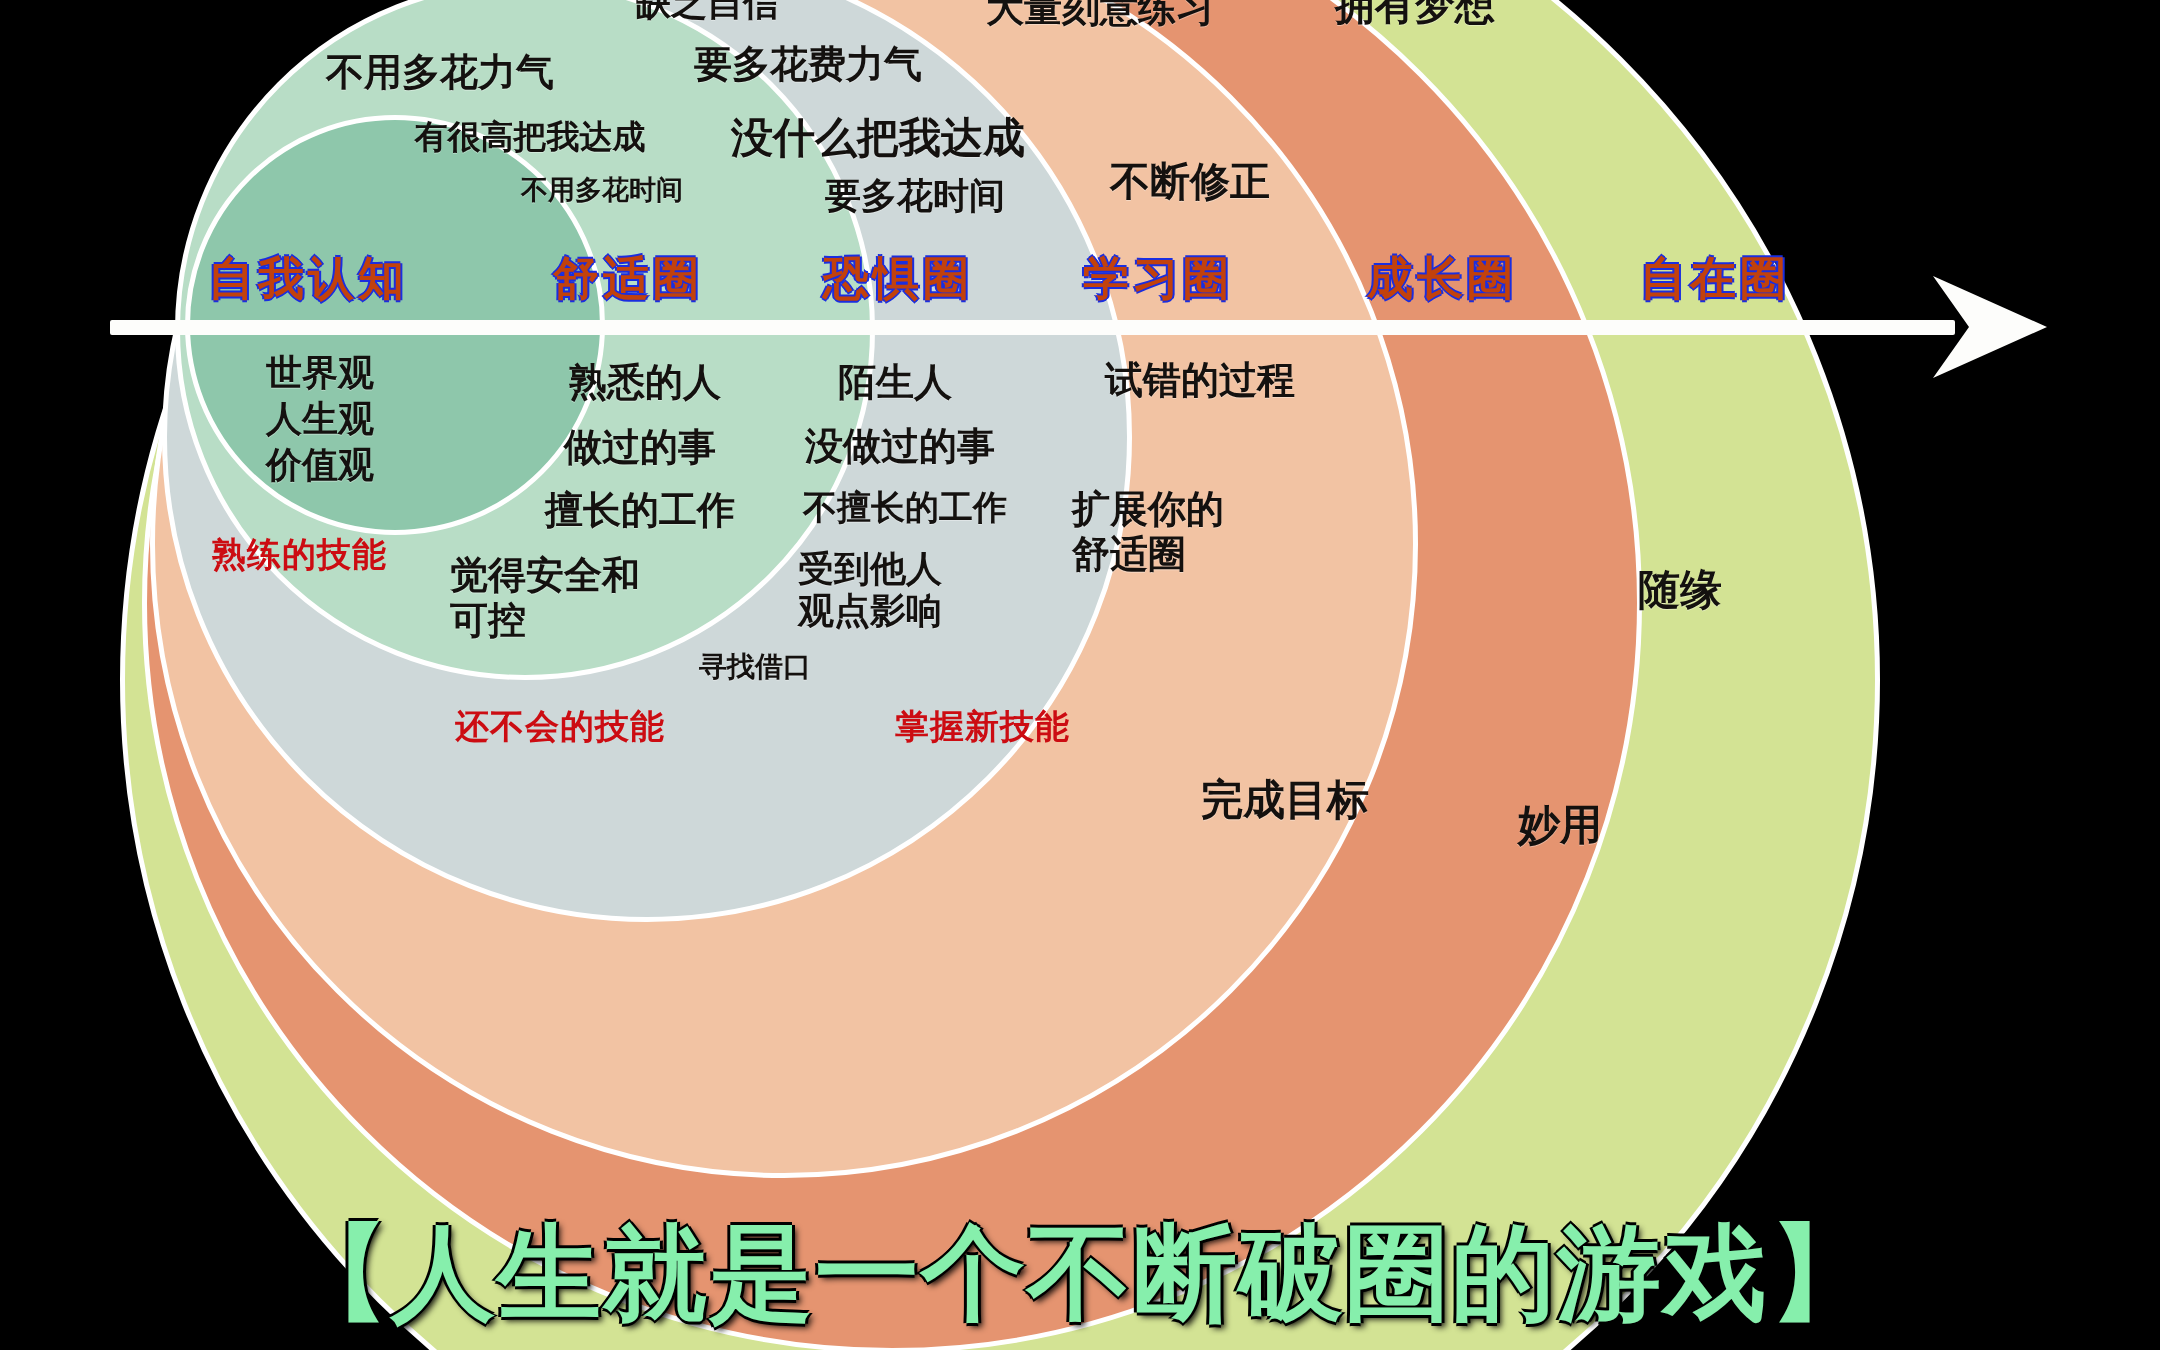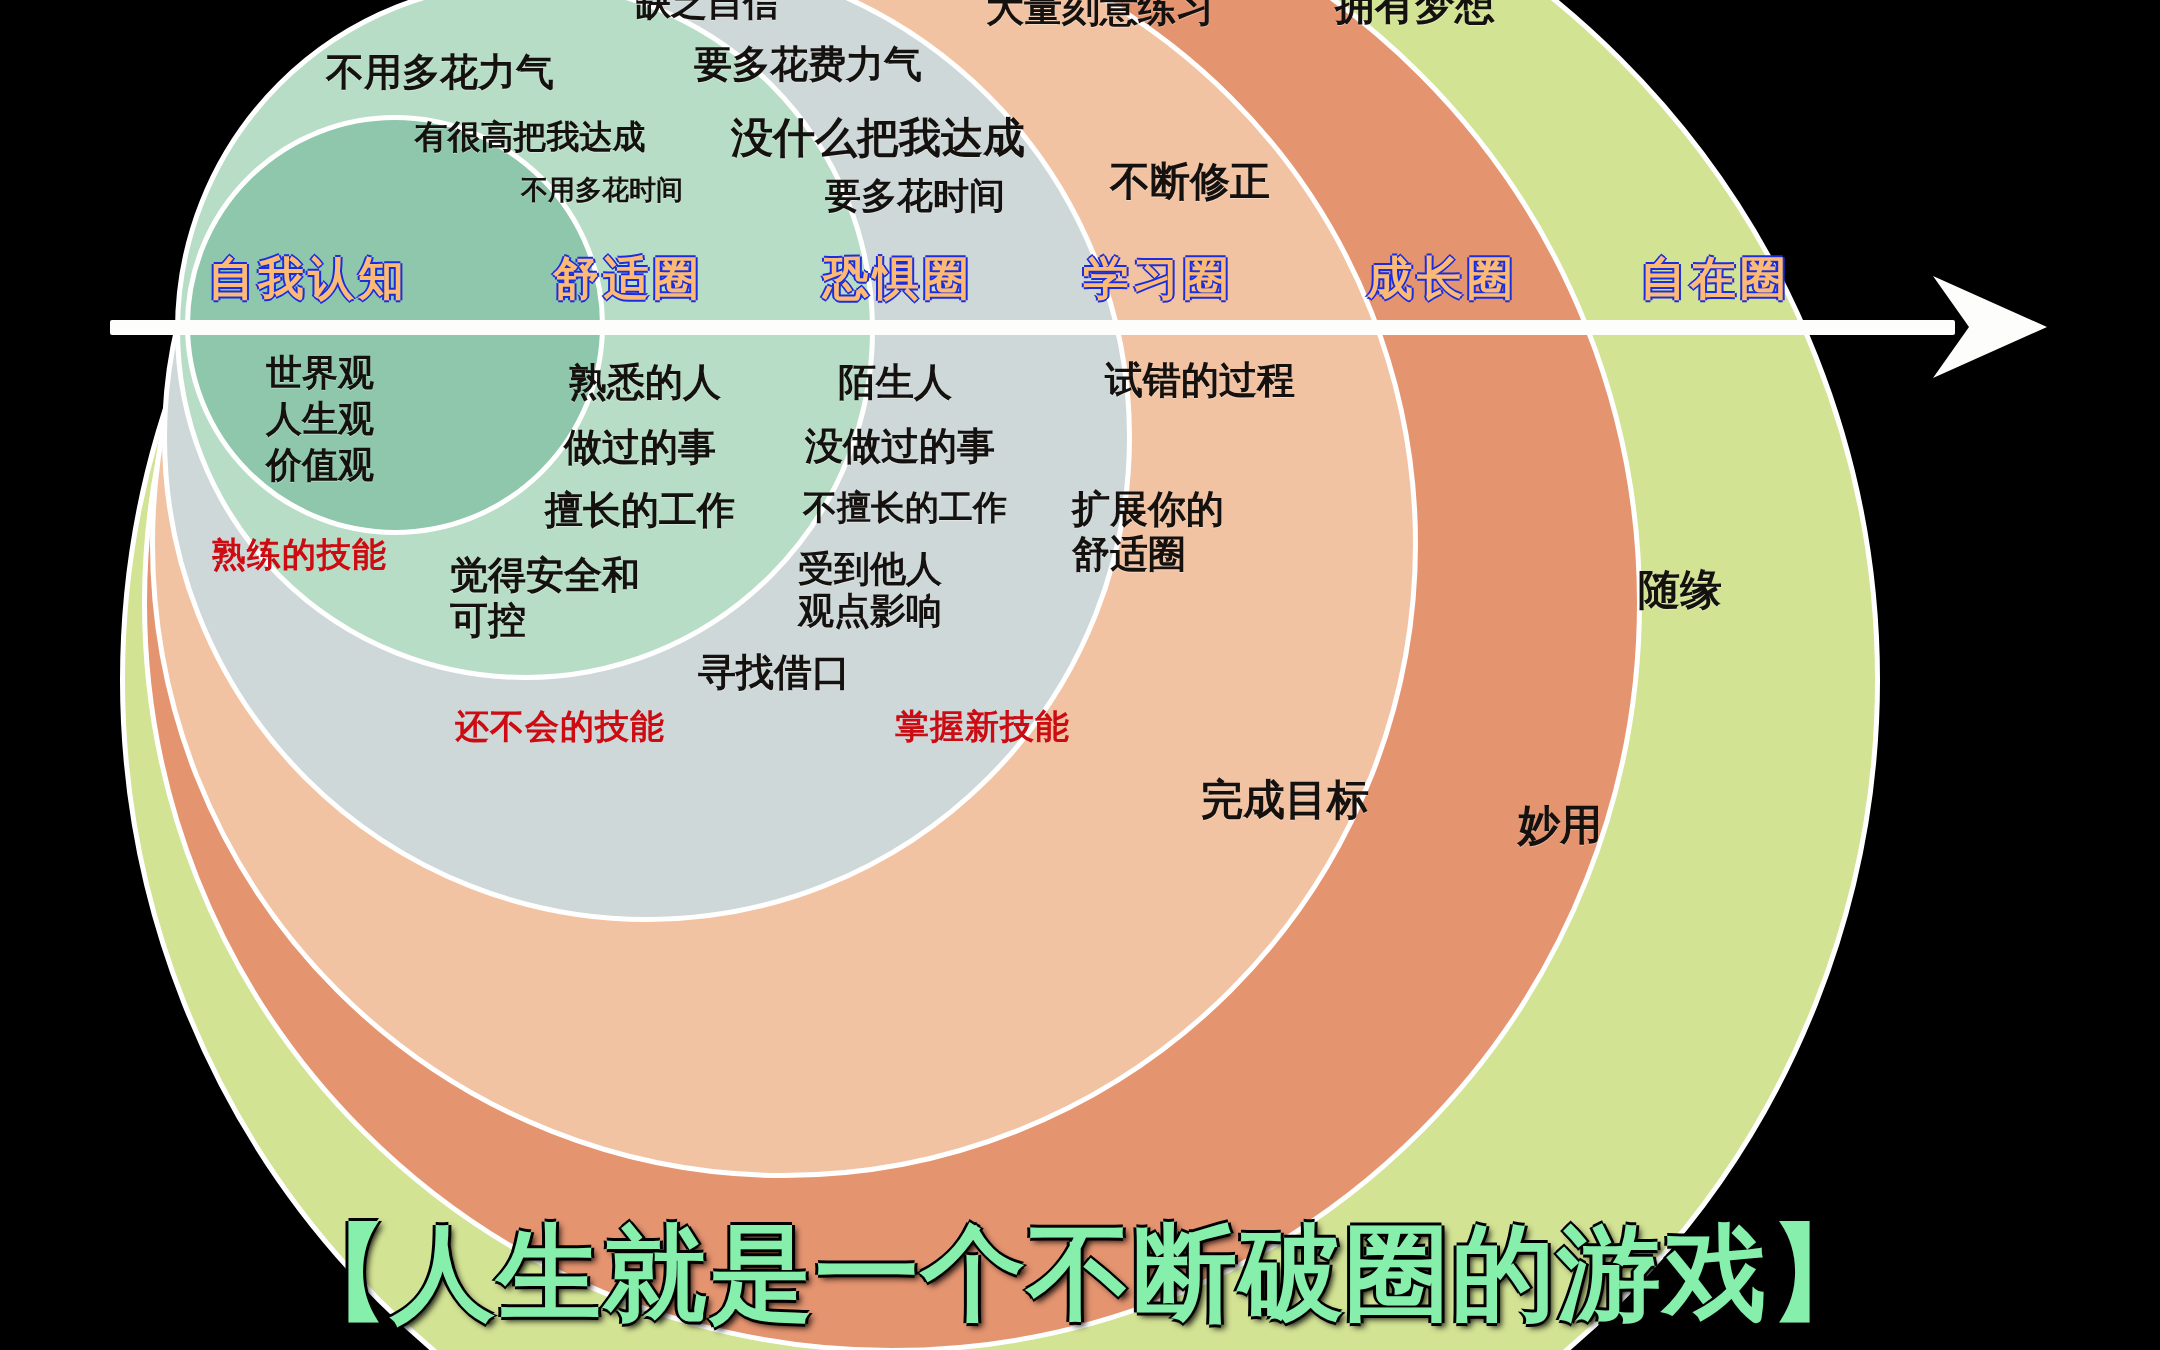--- a/index.html
+++ b/index.html
@@ -11,21 +11,21 @@
   .ring{
     position:absolute;
     border-radius:50%;
     box-sizing:border-box;
     border:5px solid #ffffff;
   }
 
   
   .zone-label{
     position:absolute;
-    color:#fdba74;
+    color:#c2410c;
     font-weight:bold;
     font-size:46px;
     letter-spacing:4px;
     white-space:nowrap;
     text-shadow:
        2px 0 0 #1a2ee0, -2px 0 0 #1a2ee0,
        0 2px 0 #1a2ee0, 0 -2px 0 #1a2ee0;
   }
 
   
@@ -141,21 +141,21 @@
 
   <div class="item c-center" style="left:790px; top:360px; width:210px; font-size:38px; z-index:20;">陌生人</div>
 
   <div class="item c-center" style="left:775px; top:424px; width:250px; font-size:38px; z-index:20;">没做过的事</div>
 
   <div class="item c-center" style="left:770px; top:487px; width:270px; font-size:34px; z-index:20;">不擅长的工作</div>
 
   <div class="item c-center" style="left:760px; top:548px; width:220px; font-size:36px; z-index:20;">受到他人
 观点影响</div>
 
-  <div class="item c-center" style="left:660px; top:650px; width:190px; font-size:38px; z-index:20;text-align:right;">寻找借口</div>
+  <div class="item c-center" style="left:660px; top:650px; width:190px; font-size:28px; z-index:20;">寻找借口</div>
 
   <div class="item c-center" style="left:1065px; top:358px; width:270px; font-size:38px; z-index:20;">试错的过程</div>
 
   <div class="item c-left" style="left:1072px; top:487px; width:250px; font-size:38px; z-index:20;">扩展你的
 舒适圈</div>
 
 
   <div class="item c-center" style="left:1160px; top:775px; width:250px; font-size:42px; z-index:20;">完成目标</div>
 
   <div class="item c-center" style="left:1590px; top:565px; width:180px; font-size:42px; z-index:20;">随缘</div>

